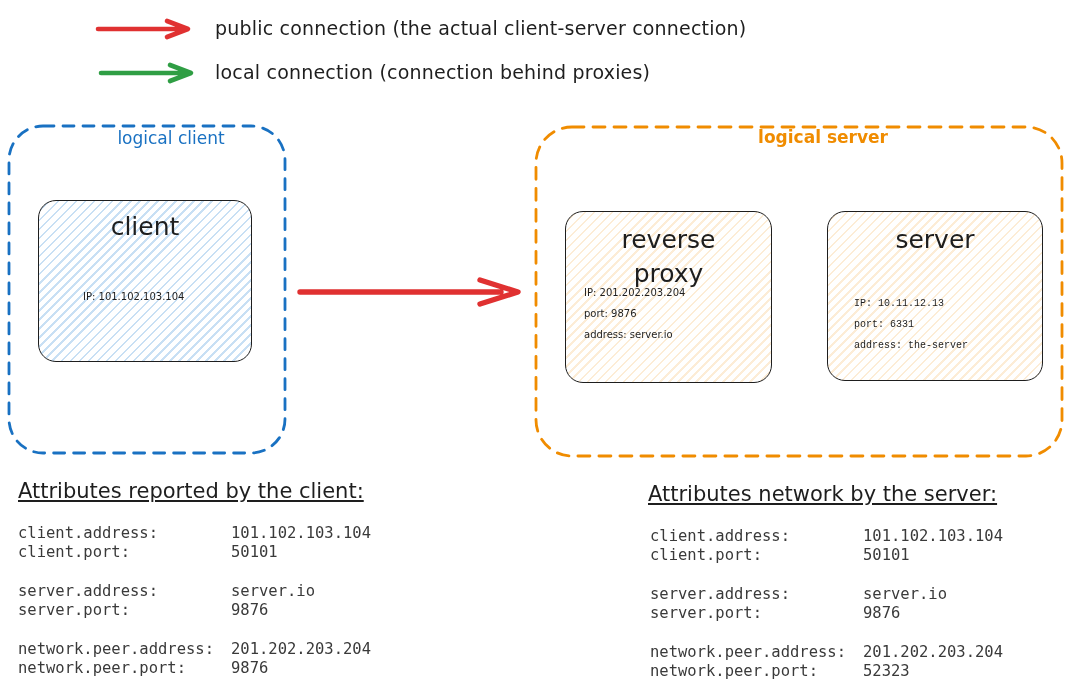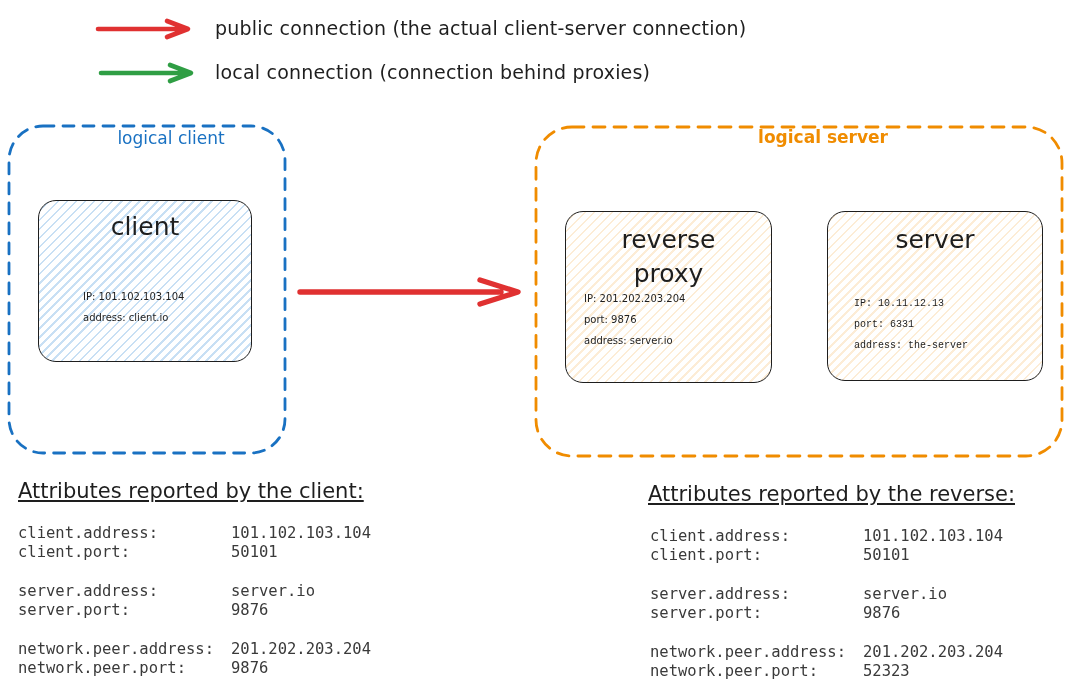--- a/index.html
+++ b/index.html
@@ -59,37 +59,36 @@
 
   <svg class="group-outline" style="left:7px;top:124px;" width="280" height="331">
     <rect x="2" y="2" width="276" height="327" rx="34" fill="none" style="stroke:var(--blue)" stroke-width="2.8" stroke-dasharray="11 9" stroke-linecap="round"></rect>
   </svg>
   <div class="group-label" style="left:147px;top:128px;color:var(--blue);">logical client</div>
 
   <div class="node blue-fill" style="left:38px;top:200px;width:214px;height:162px;">
     <div class="node-title" style="top:11px;">client</div>
     <div class="node-lines" style="left:44px;top:85px;">
       <div>IP: 101.102.103.104</div>
-      <div>address: client.io</div>
     </div>
   </div>
 
   <svg class="abs" style="left:294px;top:275px;" width="234" height="34">
     <path d="M6 17 H207 M186 5 L224 17 L186 29" fill="none" stroke-width="5.4" stroke-linecap="round" stroke-linejoin="round" stroke="#e03131"></path>
   </svg>
 
   <svg class="group-outline" style="left:534px;top:125px;" width="530" height="333">
     <rect x="2" y="2" width="526" height="329" rx="36" fill="none" style="stroke:var(--orange)" stroke-width="2.8" stroke-dasharray="12 9" stroke-linecap="round"></rect>
   </svg>
   <div class="group-label" style="left:799px;top:127px;color:var(--orange);font-weight:bold;">logical server</div>
 
   <div class="node orange-fill" style="left:565px;top:211px;width:207px;height:172px;">
     <div class="node-title" style="top:13px;">reverse</div>
     <div class="node-title" style="top:47px;">proxy</div>
-    <div class="node-lines" style="left:18px;top:76px;">
+    <div class="node-lines" style="left:18px;top:70px;">
       <div>IP: 201.202.203.204</div>
       <div>port: 9876</div>
       <div>address: server.io</div>
     </div>
   </div>
 
   <div class="node orange-fill" style="left:827px;top:211px;width:216px;height:170px;">
     <div class="node-title" style="top:13px;">server</div>
     <div class="node-lines" style="left:26px;top:81px;font-family:Liberation Mono, monospace;">
       <div>IP: 10.11.12.13</div>
@@ -107,21 +106,21 @@
     <div class="attr-group">
       <div><span class="attr-key">server.address:</span><span>server.io</span></div>
       <div><span class="attr-key">server.port:</span><span>9876</span></div>
     </div>
     <div class="attr-group">
       <div><span class="attr-key">network.peer.address:</span><span>201.202.203.204</span></div>
       <div><span class="attr-key">network.peer.port:</span><span>9876</span></div>
     </div>
   </div>
 
-  <div class="attr-heading" style="left:648px;top:482px;">Attributes reported by the reverse:</div>
+  <div class="attr-heading" style="left:648px;top:482px;">Attributes network by the server:</div>
   <div class="attr-block" style="left:650px;top:527px;">
     <div class="attr-group">
       <div><span class="attr-key">client.address:</span><span>101.102.103.104</span></div>
       <div><span class="attr-key">client.port:</span><span>50101</span></div>
     </div>
     <div class="attr-group">
       <div><span class="attr-key">server.address:</span><span>server.io</span></div>
       <div><span class="attr-key">server.port:</span><span>9876</span></div>
     </div>
     <div class="attr-group">

